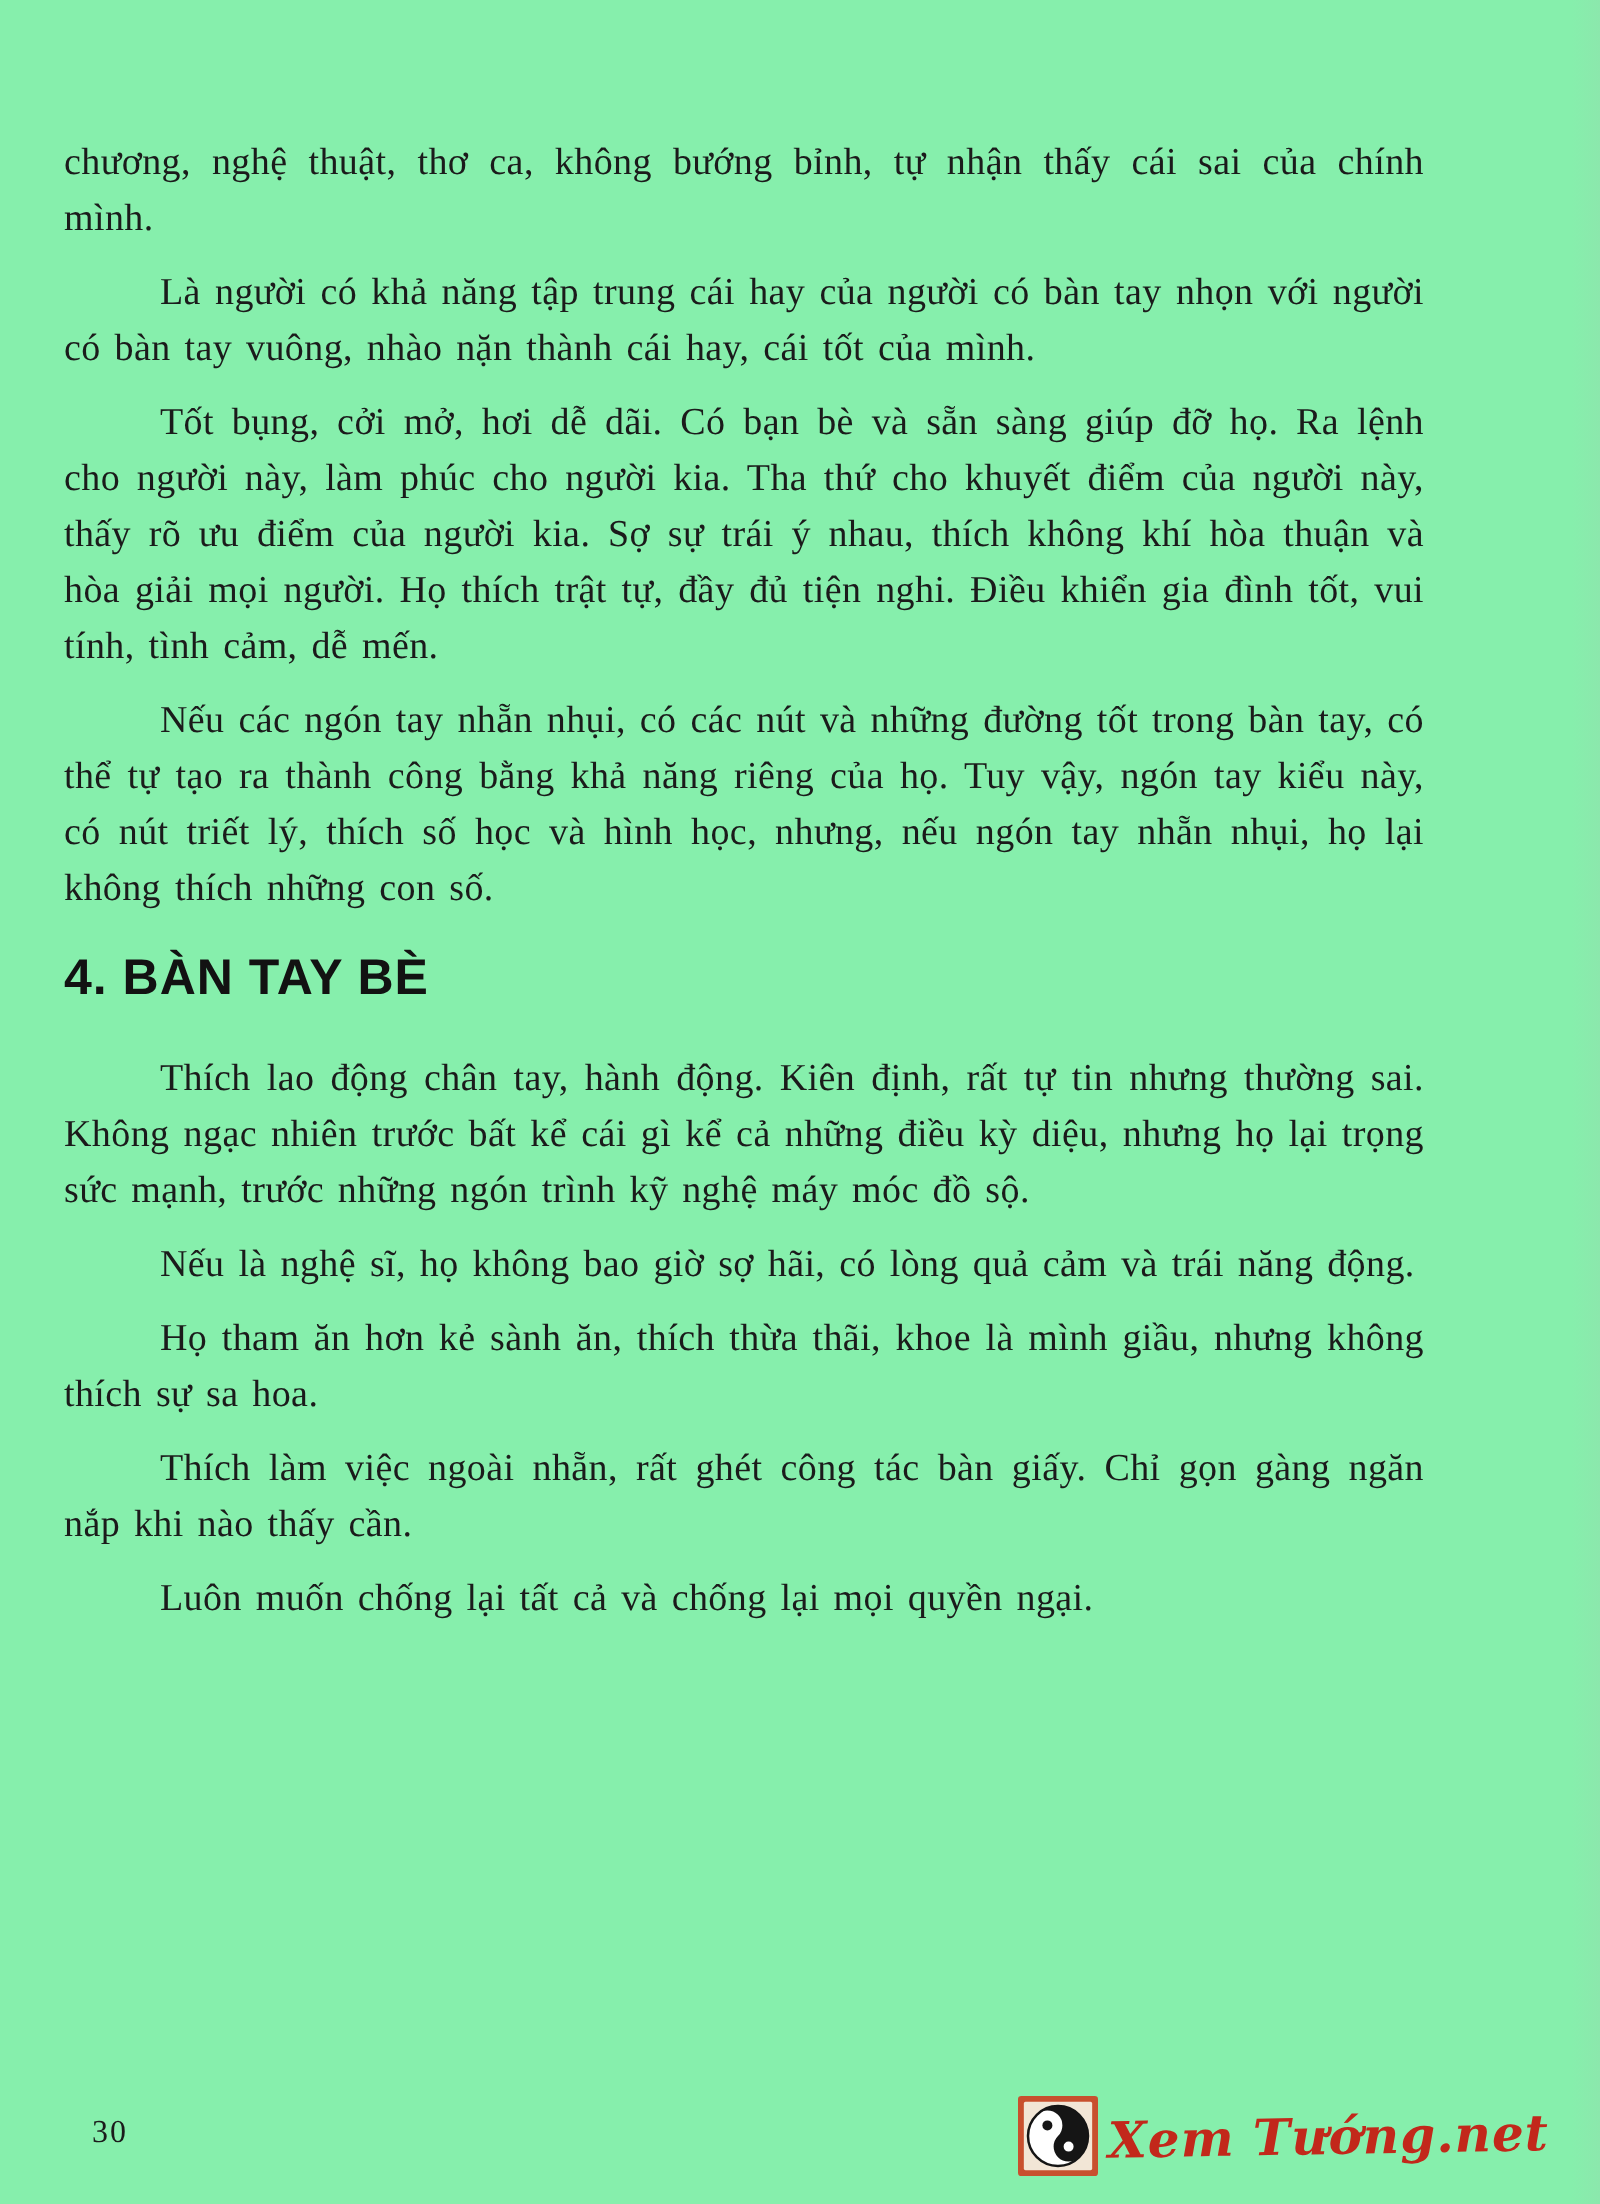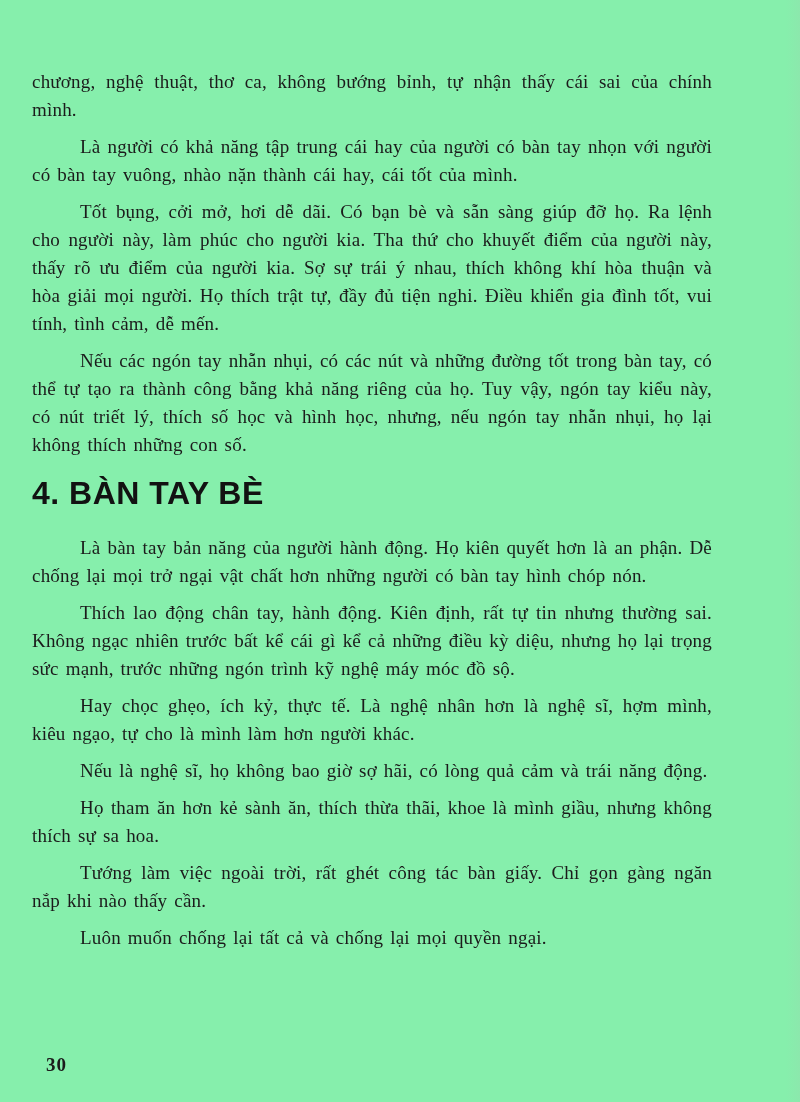--- a/index.html
+++ b/index.html
@@ -32,30 +32,30 @@
     word-spacing: 2px;
     letter-spacing: 0.2px;
   }
   .para.no-indent {
     text-indent: 0;
   }
   .section-heading {
     margin: 16px 0 22px 0;
     font-family: "Liberation Sans", "DejaVu Sans", sans-serif;
     font-weight: 700;
-    font-size: 32px;
+    font-size: 25px;
     letter-spacing: 0.5px;
     color: #121212;
   }
   .page-number {
     position: absolute;
     left: 46px;
     bottom: 26px;
-    font-size: 19px;
-    font-weight: 700;
+    font-size: 16px;
+    font-weight: 400;
     color: #1b1b1b;
     letter-spacing: 1px;
   }
   .watermark {
     position: absolute;
     right: 26px;
     bottom: 14px;
     display: flex;
     align-items: center;
     gap: 5px;
@@ -91,27 +91,40 @@
 <div class="page">
 
   <main class="body-text">
     <p class="para no-indent">chương, nghệ thuật, thơ ca, không bướng bỉnh, tự nhận thấy cái sai của chính mình.</p>
     <p class="para">Là người có khả năng tập trung cái hay của người có bàn tay nhọn với người có bàn tay vuông, nhào nặn thành cái hay, cái tốt của mình.</p>
     <p class="para">Tốt bụng, cởi mở, hơi dễ dãi. Có bạn bè và sẵn sàng giúp đỡ họ. Ra lệnh cho người này, làm phúc cho người kia. Tha thứ cho khuyết điểm của người này, thấy rõ ưu điểm của người kia. Sợ sự trái ý nhau, thích không khí hòa thuận và hòa giải mọi người. Họ thích trật tự, đầy đủ tiện nghi. Điều khiển gia đình tốt, vui tính, tình cảm, dễ mến.</p>
     <p class="para">Nếu các ngón tay nhẵn nhụi, có các nút và những đường tốt trong bàn tay, có thể tự tạo ra thành công bằng khả năng riêng của họ. Tuy vậy, ngón tay kiểu này, có nút triết lý, thích số học và hình học, nhưng, nếu ngón tay nhẵn nhụi, họ lại không thích những con số.</p>
 
     <h2 class="section-heading">4. BÀN TAY BÈ</h2>
 
-    <p class="para">Là bàn tay bản năng của người hành động. Họ kiên quyết hơn là an phận. Dễ chống lại mọi trở ngại vật chất hơn những người có bàn tay hình chóp nón.</p>
     <p class="para">Thích lao động chân tay, hành động. Kiên định, rất tự tin nhưng thường sai. Không ngạc nhiên trước bất kể cái gì kể cả những điều kỳ diệu, nhưng họ lại trọng sức mạnh, trước những ngón trình kỹ nghệ máy móc đồ sộ.</p>
-    <p class="para">Hay chọc ghẹo, ích kỷ, thực tế. Là nghệ nhân hơn là nghệ sĩ, hợm mình, kiêu ngạo, tự cho là mình làm hơn người khác.</p>
     <p class="para">Nếu là nghệ sĩ, họ không bao giờ sợ hãi, có lòng quả cảm và trái năng động.</p>
     <p class="para">Họ tham ăn hơn kẻ sành ăn, thích thừa thãi, khoe là mình giầu, nhưng không thích sự sa hoa.</p>
-    <p class="para">Tướng làm việc ngoài trời, rất ghét công tác bàn giấy. Chỉ gọn gàng ngăn nắp khi nào thấy cần.</p>
+    <p class="para">Thích làm việc ngoài nhẵn, rất ghét công tác bàn giấy. Chỉ gọn gàng ngăn nắp khi nào thấy cần.</p>
     <p class="para">Luôn muốn chống lại tất cả và chống lại mọi quyền ngại.</p>
   </main>
 
   <span class="page-number">30</span>
 
+  <div class="watermark">
+    <span class="yin-icon">
+      <svg width="40" height="40" viewBox="0 0 48 48" xmlns="http://www.w3.org/2000/svg">
+        <rect x="0" y="0" width="48" height="48" rx="2" fill="#c8502e"></rect>
+        <rect x="3.5" y="3.5" width="41" height="41" rx="1" fill="#f2e6d6"></rect>
+        <g transform="rotate(-45 24 24)">
+          <circle cx="24" cy="24" r="18" fill="#ffffff" stroke="#151515" stroke-width="1.5"></circle>
+          <path d="M24 6 A18 18 0 0 1 24 42 A9 9 0 0 1 24 24 A9 9 0 0 0 24 6 Z" fill="#151515"></path>
+          <circle cx="24" cy="15" r="3" fill="#151515"></circle>
+          <circle cx="24" cy="33" r="3" fill="#ffffff"></circle>
+        </g>
+      </svg>
+    </span>
+    <span class="wm-text">Xem Tướng.net</span>
+  </div>
 
   <div class="scan-edge"></div>
 
 </div>
 
 </body></html>

